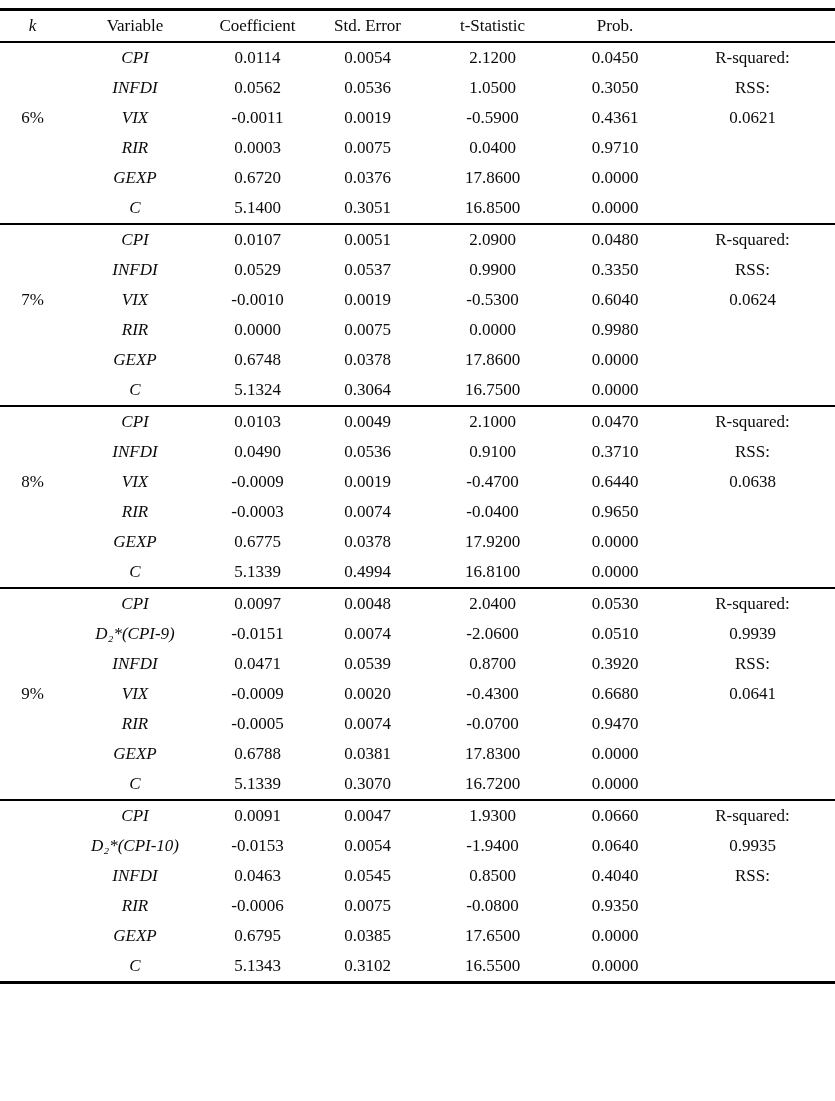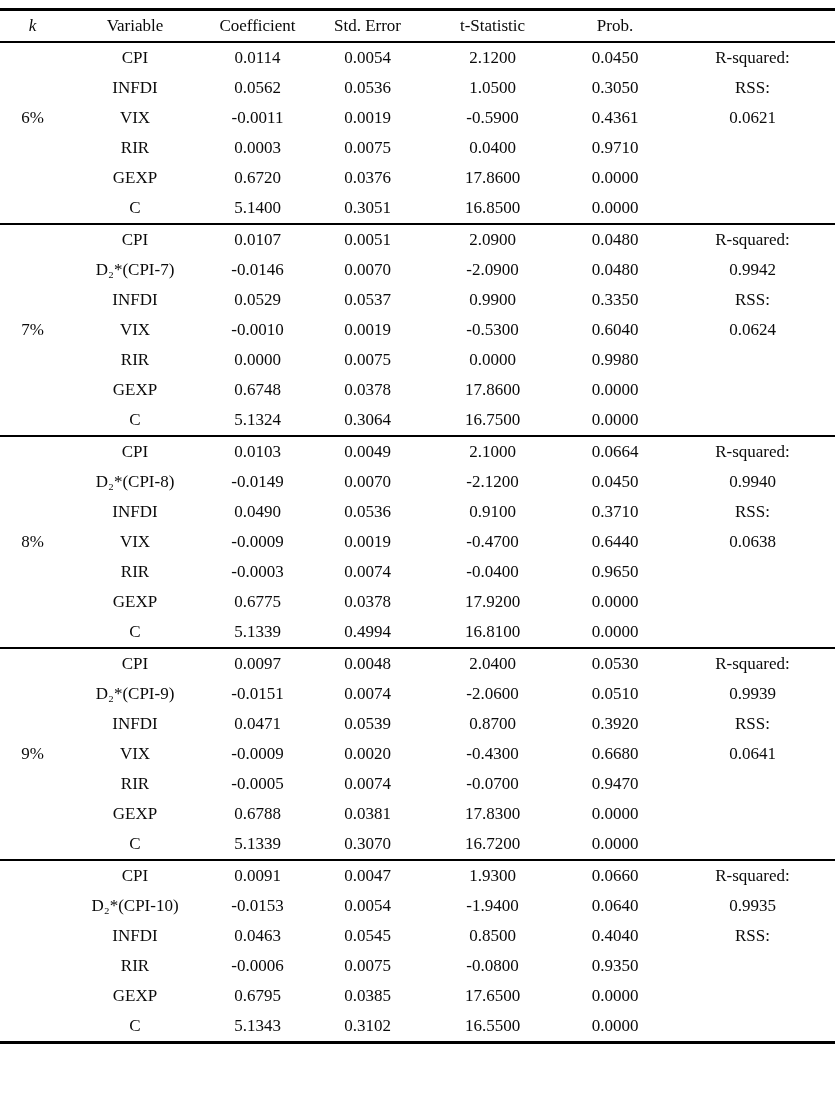--- a/index.html
+++ b/index.html
@@ -40,21 +40,21 @@
     height: 30px;
     font-weight: normal;
     white-space: nowrap;
     overflow: hidden;
   }
   thead tr {
     border-bottom: 2px solid #000;
   }
   thead th { height: 30px; }
   .italic { font-style: italic; }
-  td.variable-cell { }
+  td.variable-cell { font-style: italic; }
   tr.block-start td { border-top: 2px solid #000; }
 </style>
 </head>
 <body>
 
 <div class="page">
   <table class="regression">
     <colgroup>
       <col class="c-k">
         <col class="c-var">
@@ -134,29 +134,20 @@
           <td></td>
           <td class="variable-cell">CPI</td>
           <td>0.0107</td>
           <td>0.0051</td>
           <td>2.0900</td>
           <td>0.0480</td>
           <td>R-squared:</td>
         </tr>
         <tr>
           <td></td>
-          <td class="variable-cell">D₂*(CPI-7)</td>
-          <td>-0.0146</td>
-          <td>0.0070</td>
-          <td>-2.0900</td>
-          <td>0.0480</td>
-          <td>0.9942</td>
-        </tr>
-        <tr>
-          <td></td>
           <td class="variable-cell">INFDI</td>
           <td>0.0529</td>
           <td>0.0537</td>
           <td>0.9900</td>
           <td>0.3350</td>
           <td>RSS:</td>
         </tr>
         <tr>
           <td>7%</td>
           <td class="variable-cell">VIX</td>
@@ -192,31 +183,22 @@
           <td>16.7500</td>
           <td>0.0000</td>
           <td></td>
         </tr>
         <tr class="block-start">
           <td></td>
           <td class="variable-cell">CPI</td>
           <td>0.0103</td>
           <td>0.0049</td>
           <td>2.1000</td>
-          <td>0.0664</td>
-          <td>R-squared:</td>
-        </tr>
-        <tr>
-          <td></td>
-          <td class="variable-cell">D₂*(CPI-8)</td>
-          <td>-0.0149</td>
-          <td>0.0070</td>
-          <td>-2.1200</td>
-          <td>0.0450</td>
-          <td>0.9940</td>
+          <td>0.0470</td>
+          <td>R-squared:</td>
         </tr>
         <tr>
           <td></td>
           <td class="variable-cell">INFDI</td>
           <td>0.0490</td>
           <td>0.0536</td>
           <td>0.9100</td>
           <td>0.3710</td>
           <td>RSS:</td>
         </tr>

